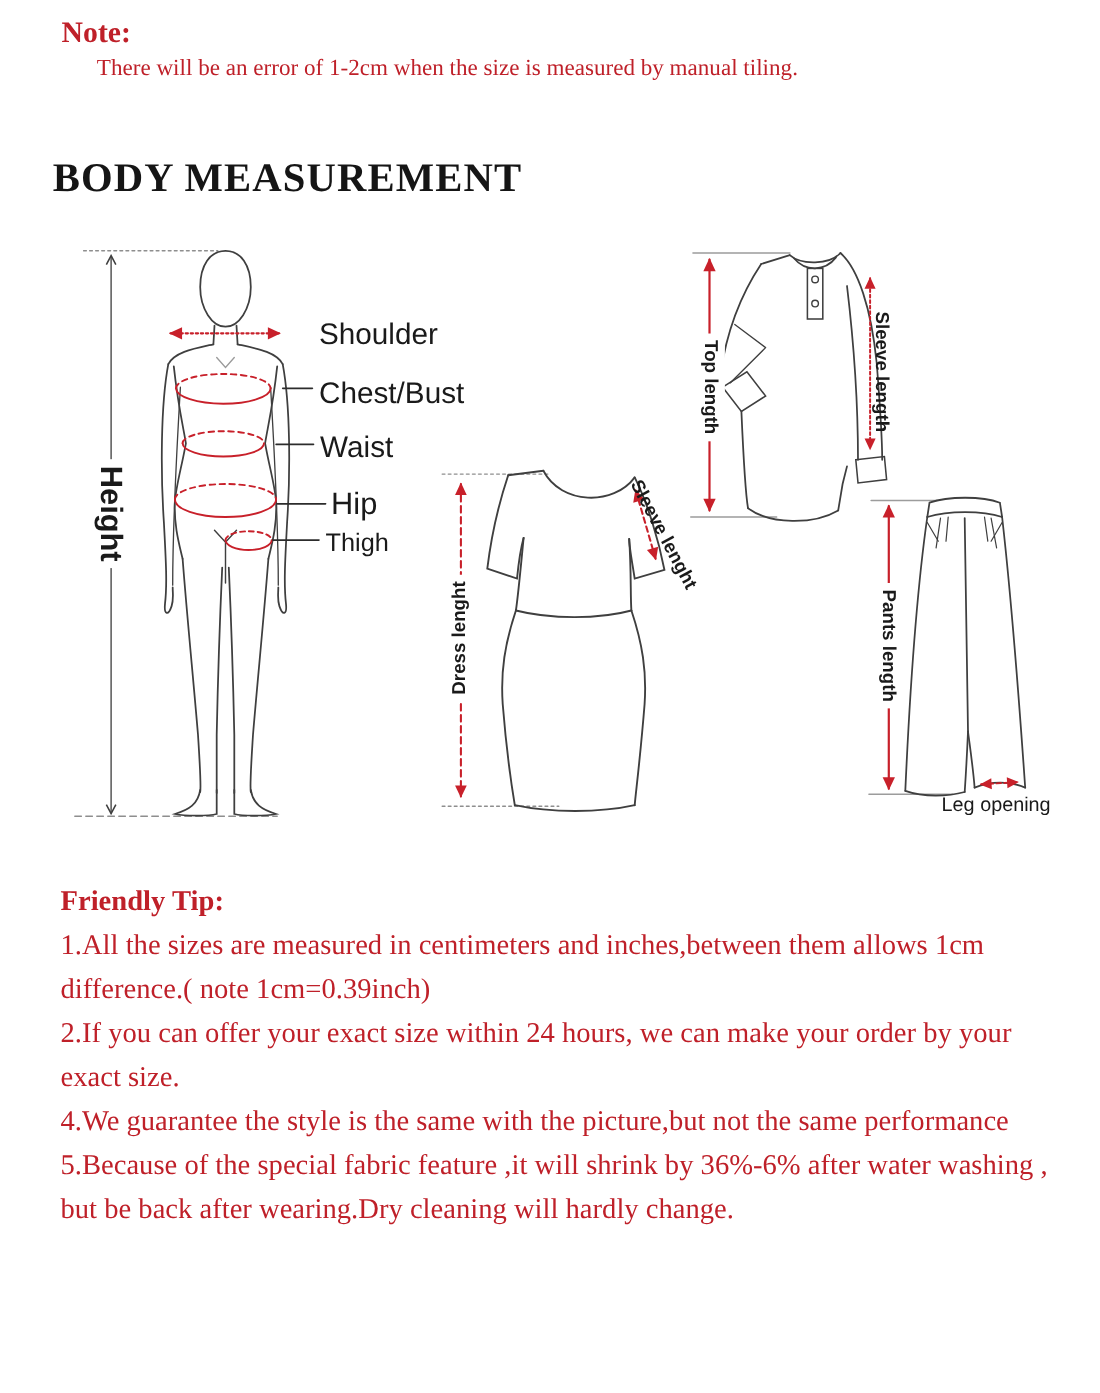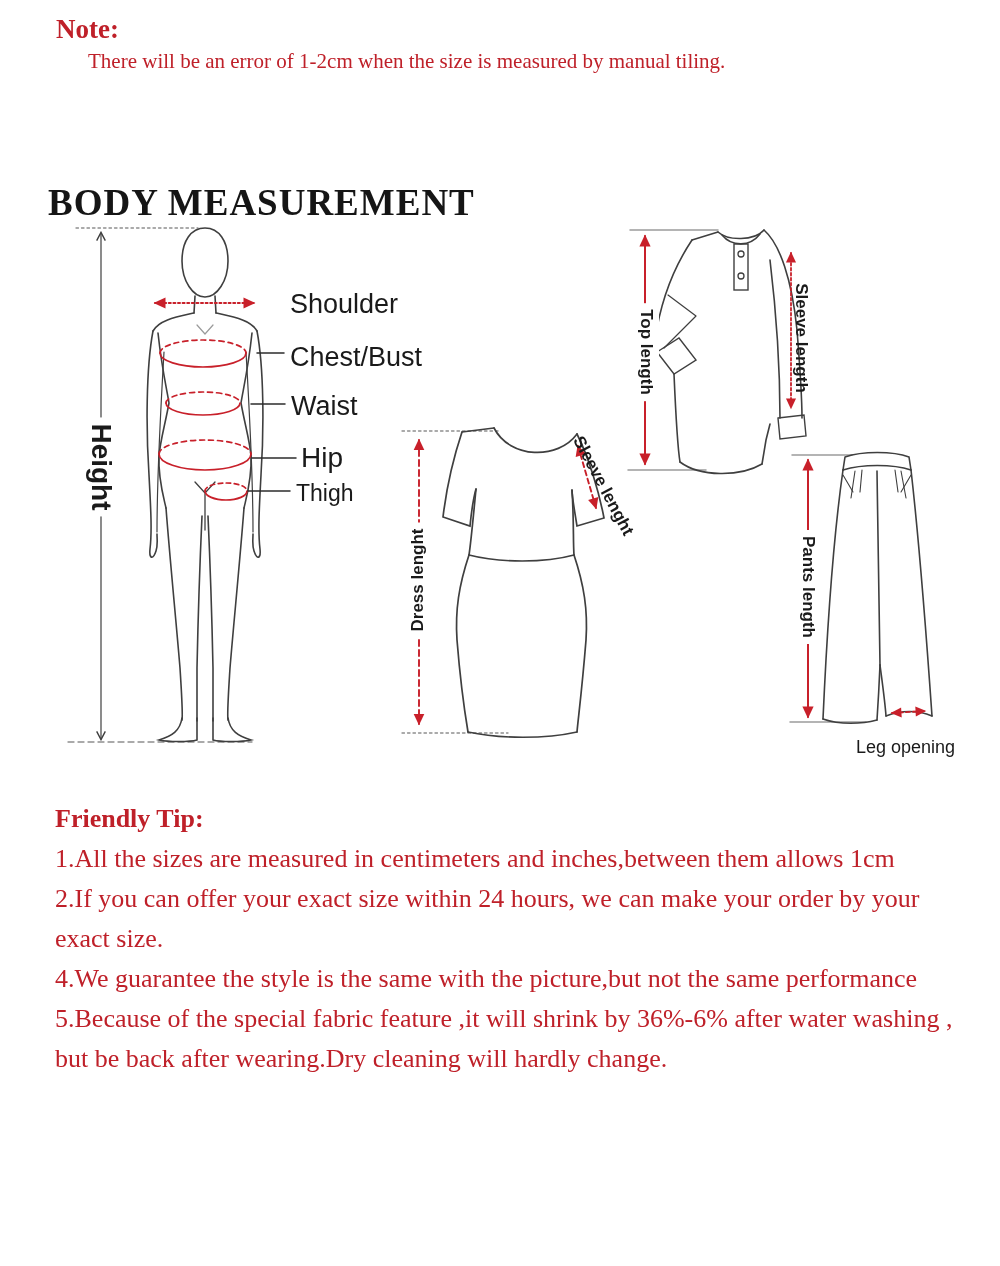--- a/index.html
+++ b/index.html
@@ -3,29 +3,29 @@
 <meta charset="utf-8">
 <style>
   html,body{margin:0;padding:0;background:#ffffff;}
   .page{position:relative;width:1000px;height:1266px;background:#fff;overflow:hidden;
         font-family:"Liberation Sans",sans-serif;}
   .abs{position:absolute;}
   .serif{font-family:"Liberation Serif",serif;color:#bf2029;}
   .note-label{left:56px;top:14px;font-size:27px;font-weight:bold;}
   .note-line{left:88px;top:49px;font-size:21px;}
   .heading{left:48px;top:141px;font-size:37px;font-weight:bold;color:#151515;
-           font-family:"Liberation Serif",serif;letter-spacing:1px;margin-top:40px;}
+           font-family:"Liberation Serif",serif;letter-spacing:1px;}
   svg.diagram{position:absolute;left:0;top:0;width:1000px;height:1266px;}
   .slabel{position:absolute;color:#1a1a1a;font-weight:400;white-space:nowrap;}
   .lbl-shoulder{left:290px;top:289px;font-size:27px;}
   .lbl-chest{left:290px;top:342px;font-size:27px;}
   .lbl-waist{left:291px;top:391px;font-size:27px;}
   .lbl-hip{left:301px;top:442px;font-size:28px;}
   .lbl-thigh{left:296px;top:480px;font-size:23px;}
-  .lbl-legopening{left:856px;top:721px;font-size:18px;margin-top:16px;}
+  .lbl-legopening{left:856px;top:721px;font-size:18px;}
   .vlabel{position:absolute;color:#1a1a1a;font-weight:700;white-space:nowrap;
           transform:translate(-50%,-50%) rotate(90deg);}
   .bgw{background:#ffffff;padding:3px 6px;}
   .lbl-height{left:101px;top:467px;font-size:28px;}
   .lbl-dresslen{left:418px;top:580px;font-size:17px;
           transform:translate(-50%,-50%) rotate(-90deg);}
   .lbl-dresssleeve{left:603px;top:486px;font-size:17px;
           transform:translate(-50%,-50%) rotate(62deg);}
   .lbl-toplen{left:646px;top:352px;font-size:17px;}
   .lbl-topsleeve{left:801px;top:338px;font-size:17px;}
@@ -198,20 +198,21 @@
 
   <div class="vlabel bgw lbl-toplen">Top length</div>
   <div class="vlabel lbl-topsleeve">Sleeve length</div>
 
   <div class="vlabel bgw lbl-pantslen">Pants length</div>
   <div class="slabel lbl-legopening">Leg opening</div>
 
   <div class="abs serif tips">
     <div class="t-title" style="font-family:'Liberation Serif',serif;">Friendly Tip:</div>
     <div class="t-line">1.All the sizes are measured in centimeters and inches,between them allows 1cm</div>
+    <div class="t-line">difference.( note 1cm=0.39inch)</div>
     <div class="t-line">2.If you can offer your exact size within 24 hours, we can make your order by your</div>
     <div class="t-line">exact size.</div>
     <div class="t-line">4.We guarantee the style is the same with the picture,but not the same performance</div>
     <div class="t-line">5.Because of the special fabric feature ,it will shrink by 36%-6% after water washing ,</div>
     <div class="t-line">but be back after wearing.Dry cleaning will hardly change.</div>
   </div>
 
 </div>
 
 </body></html>

